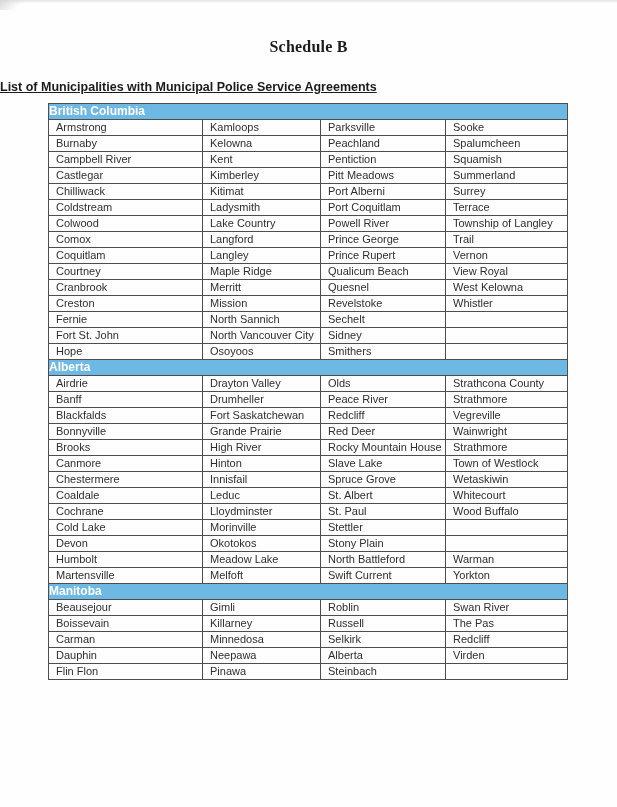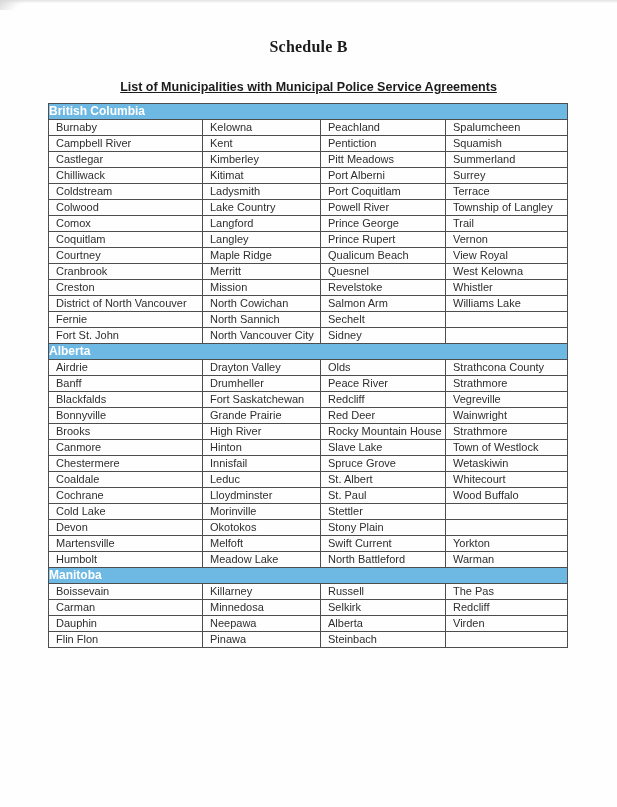--- a/index.html
+++ b/index.html
@@ -34,21 +34,20 @@
     text-align: center;
     font-family: "Liberation Serif", serif;
     font-weight: bold;
     font-size: 16px;
     color: #1b1b1b;
     letter-spacing: 0.2px;
   }
   .doc-subtitle {
     margin: 0;
     margin-top: 24px;
-    text-align: center;
     font-weight: bold;
     font-size: 12.5px;
     text-decoration: underline;
     color: #1b1b1b;
   }
   table.muni-table {
     position: absolute;
     left: 48px;
     top: 103px;
     width: 519px;
@@ -92,20 +91,26 @@
       <col style="width:154px">
       <col style="width:118px">
       <col style="width:125px">
       <col style="width:122px">
     </colgroup>
     <tbody>
         <tr>
           <td colspan="4" class="section-header">British Columbia</td>
         </tr>
         <tr>
+          <td>Armstrong</td>
+          <td>Kamloops</td>
+          <td>Parksville</td>
+          <td>Sooke</td>
+        </tr>
+        <tr>
           <td>Burnaby</td>
           <td>Kelowna</td>
           <td>Peachland</td>
           <td>Spalumcheen</td>
         </tr>
         <tr>
           <td>Campbell River</td>
           <td>Kent</td>
           <td>Pentiction</td>
           <td>Squamish</td>
@@ -158,35 +163,35 @@
           <td>Quesnel</td>
           <td>West Kelowna</td>
         </tr>
         <tr>
           <td>Creston</td>
           <td>Mission</td>
           <td>Revelstoke</td>
           <td>Whistler</td>
         </tr>
         <tr>
-          <td>District of North Vancouver</td>
-          <td>North Cowichan</td>
-          <td>Salmon Arm</td>
-          <td>Williams Lake</td>
-        </tr>
-        <tr>
           <td>Fernie</td>
           <td>North Sannich</td>
           <td>Sechelt</td>
           <td></td>
         </tr>
         <tr>
           <td>Fort St. John</td>
           <td>North Vancouver City</td>
           <td>Sidney</td>
+          <td></td>
+        </tr>
+        <tr>
+          <td>Hope</td>
+          <td>Osoyoos</td>
+          <td>Smithers</td>
           <td></td>
         </tr>
         <tr>
           <td colspan="4" class="section-header">Alberta</td>
         </tr>
         <tr>
           <td>Airdrie</td>
           <td>Drayton Valley</td>
           <td>Olds</td>
           <td>Strathcona County</td>
@@ -245,33 +250,39 @@
           <td>Stettler</td>
           <td></td>
         </tr>
         <tr>
           <td>Devon</td>
           <td>Okotokos</td>
           <td>Stony Plain</td>
           <td></td>
         </tr>
         <tr>
+          <td>Humbolt</td>
+          <td>Meadow Lake</td>
+          <td>North Battleford</td>
+          <td>Warman</td>
+        </tr>
+        <tr>
           <td>Martensville</td>
           <td>Melfoft</td>
           <td>Swift Current</td>
           <td>Yorkton</td>
         </tr>
         <tr>
-          <td>Humbolt</td>
-          <td>Meadow Lake</td>
-          <td>North Battleford</td>
-          <td>Warman</td>
-        </tr>
-        <tr>
           <td colspan="4" class="section-header">Manitoba</td>
+        </tr>
+        <tr>
+          <td>Beausejour</td>
+          <td>Gimli</td>
+          <td>Roblin</td>
+          <td>Swan River</td>
         </tr>
         <tr>
           <td>Boissevain</td>
           <td>Killarney</td>
           <td>Russell</td>
           <td>The Pas</td>
         </tr>
         <tr>
           <td>Carman</td>
           <td>Minnedosa</td>

